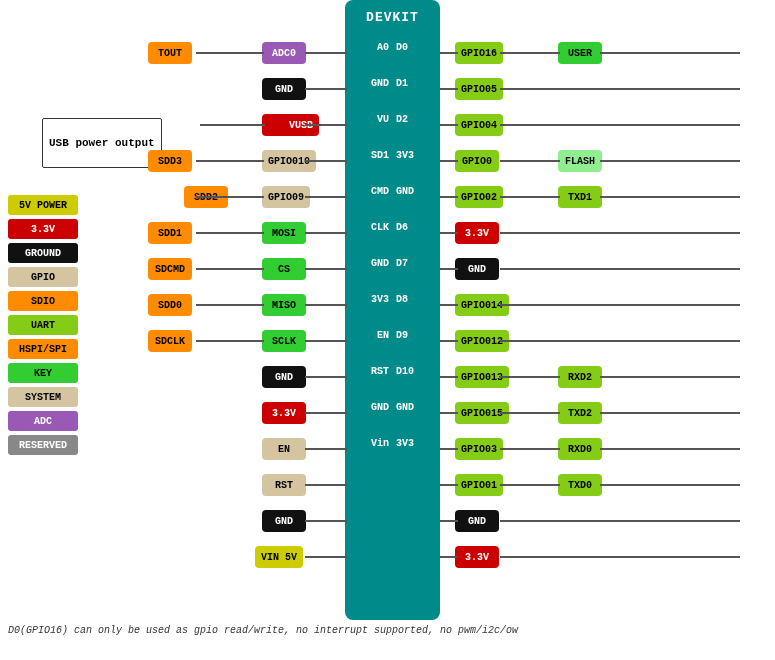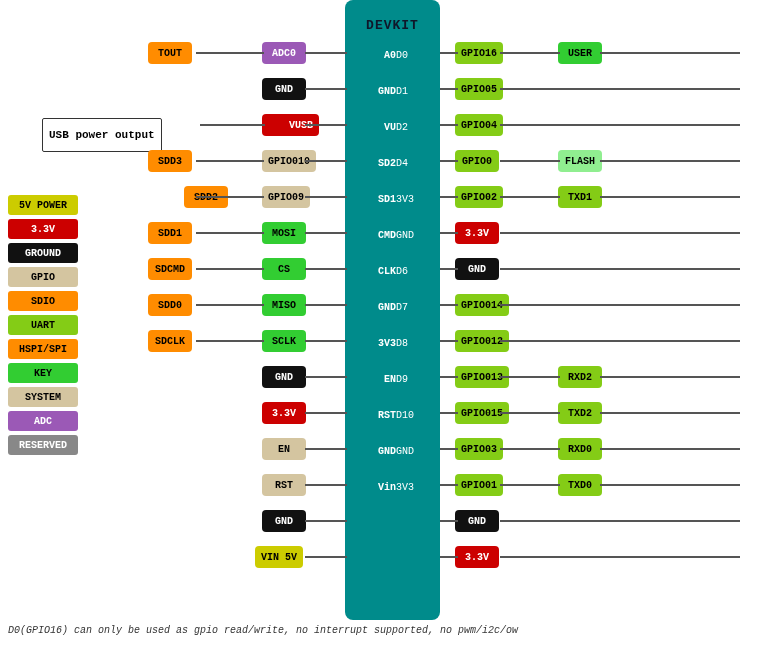--- a/index.html
+++ b/index.html
@@ -28,47 +28,47 @@
       width: 95px;
       height: 620px;
       background: #008B8B;
       border-radius: 8px;
       display: flex;
       flex-direction: column;
       align-items: center;
     }
 
     .devkit-title {
-      color: #0f172a;
+      color: #ffffff;
       font-size: 13px;
       font-weight: bold;
-      padding: 18px 0 4px 0;
+      padding: 10px 0 4px 0;
       letter-spacing: 1px;
     }
 
     .pin-row {
       display: flex;
       width: 100%;
-      justify-content: flex-end;
+      justify-content: space-between;
       align-items: center;
       padding: 0 6px;
       height: 36px;
     }
 
     .pin-label-left {
       color: #fff;
       font-size: 10px;
       font-weight: bold;
       width: 38px;
       text-align: right;
     }
     .pin-label-right {
       color: #fff;
       font-size: 10px;
-      font-weight: normal;
+      font-weight: bold;
       width: 38px;
       text-align: left;
     }
 
     
     .chip {
       position: absolute;
       padding: 2px 6px;
       border-radius: 4px;
       font-size: 10px;
@@ -123,21 +123,21 @@
       background: #555;
     }
 
     
     .usb-label {
       position: absolute;
       left: 42px;
       top: 118px;
       border: 1.5px solid #333;
       background: #fff;
-      padding: 10px 6px;
+      padding: 18px 6px;
       font-size: 11px;
       font-weight: bold;
       color: #000;
       border-radius: 2px;
     }
 
     
     .footer-note {
       position: absolute;
       bottom: 4px;
@@ -160,24 +160,20 @@
         <span class="pin-label-left">A0</span>
         <span class="pin-label-right">D0</span>
       </div>
     <div class="pin-row">
         <span class="pin-label-left">GND</span>
         <span class="pin-label-right">D1</span>
       </div>
     <div class="pin-row">
         <span class="pin-label-left">VU</span>
         <span class="pin-label-right">D2</span>
-      </div>
-    <div class="pin-row">
-        <span class="pin-label-left">SD2</span>
-        <span class="pin-label-right">D4</span>
       </div>
     <div class="pin-row">
         <span class="pin-label-left">SD1</span>
         <span class="pin-label-right">3V3</span>
       </div>
     <div class="pin-row">
         <span class="pin-label-left">CMD</span>
         <span class="pin-label-right">GND</span>
       </div>
     <div class="pin-row">

